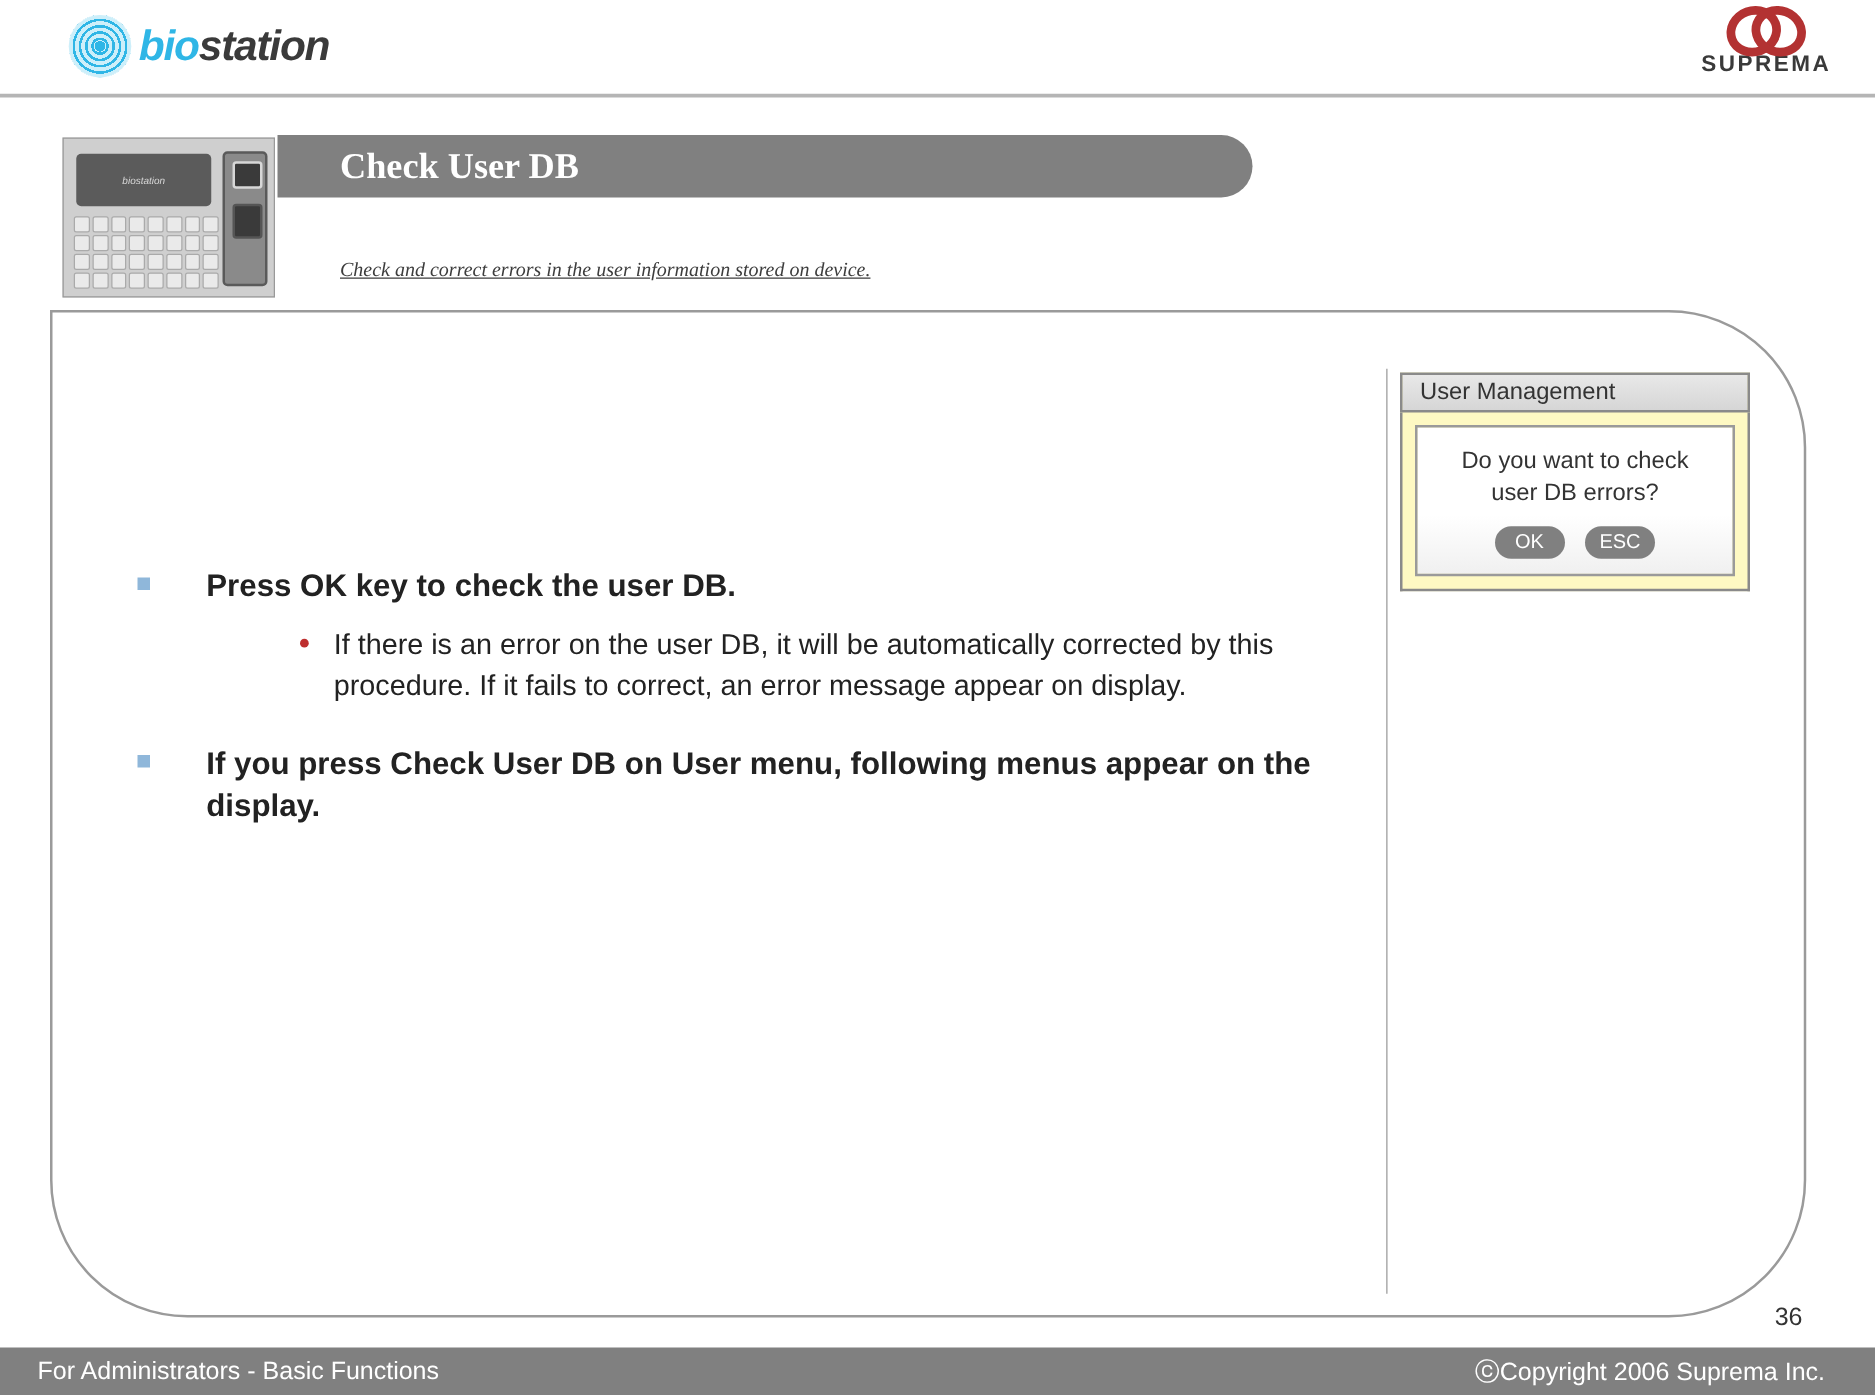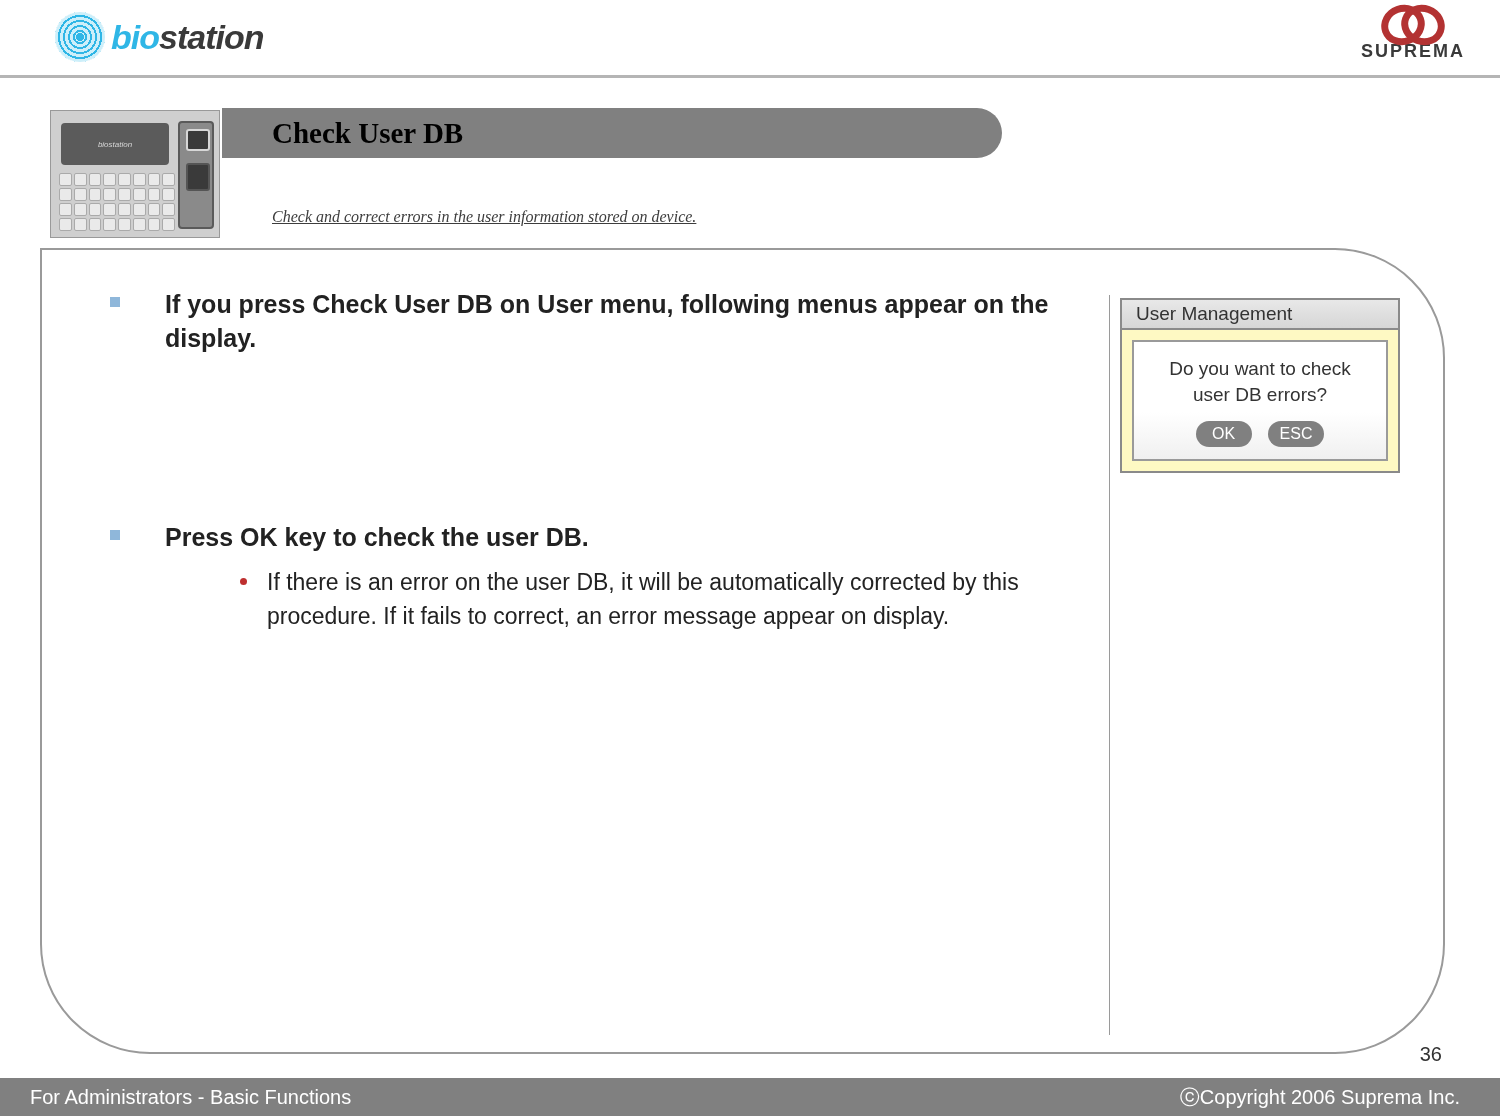--- a/index.html
+++ b/index.html
@@ -56,21 +56,21 @@
   .device-keys {
     position: absolute; left: 8px; top: 62px; width: 116px; height: 58px;
     display: grid; grid-template-columns: repeat(8, 1fr); grid-template-rows: repeat(4,1fr); gap:2px;
   }
   .device-keys span { background:#eaeaea; border:1px solid #aaa; border-radius:2px; }
 
   
   .title-banner {
     position: absolute; left: 222px; top: 108px; width: 780px; height: 50px;
     background: #808080; border-top-right-radius: 25px; border-bottom-right-radius: 25px;
-    color: #000000; display: flex; align-items: center; padding-left: 50px;
+    color: #ffffff; display: flex; align-items: center; padding-left: 50px;
     font-size: 29px; font-family: "Times New Roman", serif; font-weight: bold;
   }
   .subtitle {
     position: absolute; left: 272px; top: 208px;
     font-size: 16px; font-style: italic; font-family: "Times New Roman", serif;
     color: #3d3d3d; text-decoration: underline;
   }
 
   
   .frame {
@@ -209,37 +209,37 @@
 </div>
 
 <div class="title-banner">
   <span>Check User DB</span>
 </div>
 <div class="subtitle">Check and correct errors in the user information stored on device.</div>
 
 <div class="frame"></div>
 
 <div class="content">
-  <div class="bullet-row">
-    <div class="sq-bullet"></div>
-    <div class="bullet-heading">If you press Check User DB on User menu, following menus appear on the display.</div>
-  </div>
-
   <div class="bullet-row content-block-2">
     <div class="sq-bullet"></div>
     <div>
       <div class="bullet-heading">Press OK key to check the user DB.</div>
       <div class="sub-list">
         <div class="sub-item">
           <div class="dot-bullet"></div>
           <div class="sub-text">If there is an error on the user DB, it will be automatically corrected by this procedure. If it fails to correct, an error message appear on display.</div>
         </div>
       </div>
     </div>
   </div>
+
+  <div class="bullet-row">
+    <div class="sq-bullet"></div>
+    <div class="bullet-heading">If you press Check User DB on User menu, following menus appear on the display.</div>
+  </div>
 </div>
 
 <div class="vdiv"></div>
 
 <div class="dialog">
   <div class="dialog-titlebar">
     <span>User Management</span>
   </div>
   <div class="dialog-body">
     <div class="dialog-inner">

